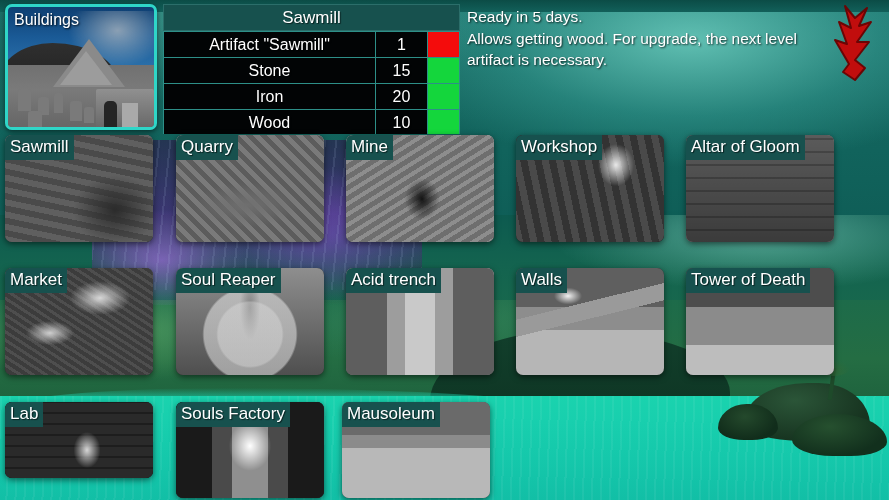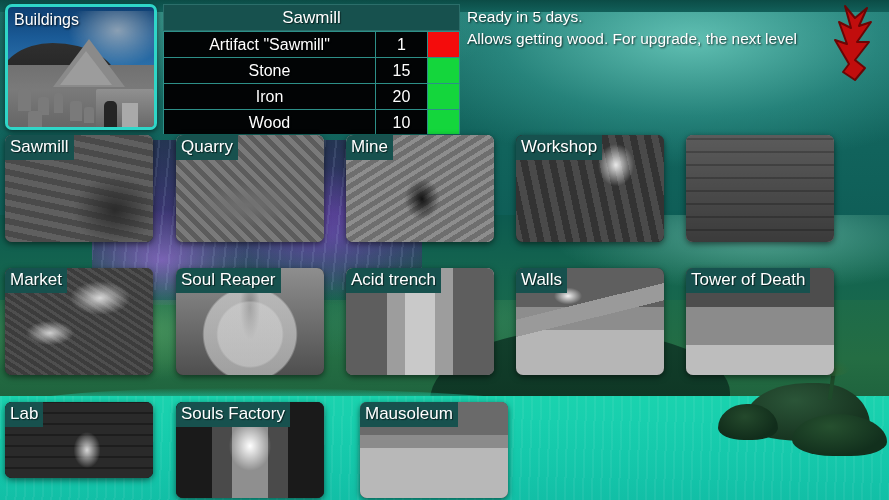--- a/index.html
+++ b/index.html
@@ -330,20 +330,21 @@
             <span class="flag-box" style="background: rgb(20, 214, 60);"></span>
           </td>
         </tr>
       </tbody>
   </table>
 </div>
 
 <div class="status-text">
   <div>Ready in 5 days.</div>
   <div>Allows getting wood. For upgrade, the next level</div>
+  <div>artifact is necessary.</div>
 </div>
 
 <svg class="logo-mark" viewBox="0 0 58 82">
   <path d="M20 4 L26 26 L14 20 L22 42 L10 38 L24 62 L18 70 L30 78 L40 66 L30 58 L44 40 L32 40 L46 20 L34 24 L42 6 L30 16 Z" fill="#c10d0d" stroke="#6b0505" stroke-width="2" stroke-linejoin="round"></path>
 </svg>
 
 <div id="tiles">
     <div class="tile" style="left: 5px; top: 135px;">
       <div class="photo ph-sawmill"></div>
       <div class="tlabel">Sawmill</div>
@@ -355,20 +356,21 @@
     <div class="tile" style="left: 346px; top: 135px;">
       <div class="photo ph-mine"></div>
       <div class="tlabel">Mine</div>
     </div>
     <div class="tile" style="left: 516px; top: 135px;">
       <div class="photo ph-workshop"></div>
       <div class="tlabel">Workshop</div>
     </div>
     <div class="tile" style="left: 686px; top: 135px;">
       <div class="photo ph-altar"></div>
+      <div class="tlabel">Altar of Gloom</div>
     </div>
     <div class="tile" style="left: 5px; top: 268px;">
       <div class="photo ph-market"></div>
       <div class="tlabel">Market</div>
     </div>
     <div class="tile" style="left: 176px; top: 268px;">
       <div class="photo ph-reaper"></div>
       <div class="tlabel">Soul Reaper</div>
     </div>
     <div class="tile" style="left: 346px; top: 268px;">
@@ -384,17 +386,17 @@
       <div class="tlabel">Tower of Death</div>
     </div>
     <div class="tile" style="left: 5px; top: 402px; height: 76px;">
       <div class="photo ph-lab"></div>
       <div class="tlabel">Lab</div>
     </div>
     <div class="tile" style="left: 176px; top: 402px; height: 96px;">
       <div class="photo ph-souls"></div>
       <div class="tlabel">Souls Factory</div>
     </div>
-    <div class="tile" style="left: 360px; top: 402px; height: 96px;">
+    <div class="tile" style="left: 342px; top: 402px; height: 96px;">
       <div class="photo ph-maus"></div>
       <div class="tlabel">Mausoleum</div>
     </div>
   </div>
 
 </body></html>

